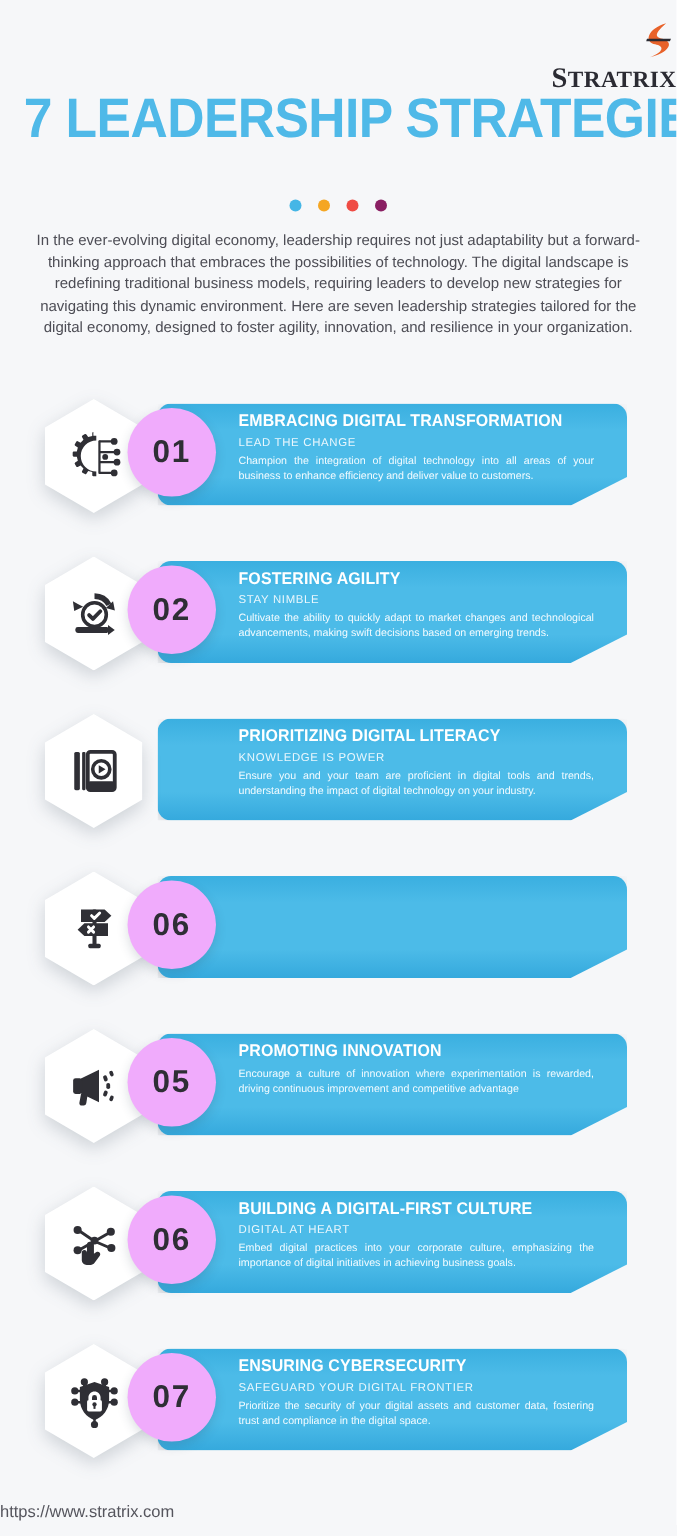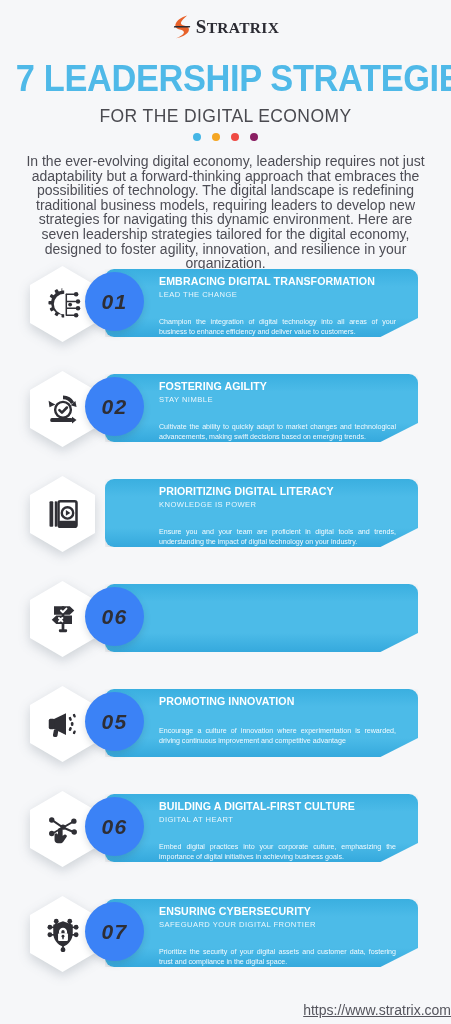--- a/index.html
+++ b/index.html
@@ -14,22 +14,23 @@
     width:451px;
     height:1024px;
     background:#f6f7f9;
     overflow:hidden;
   }
 
   
   .logo-wrap {
     position:absolute;
     top:14px; left:0; width:451px;
-    display:flex; align-items:center; justify-content:center;
+    display:flex; align-items:flex-end; justify-content:center;
     gap:2px;
+    flex-direction:column;
   }
   .logo-mark { width:22px; height:26px; display:block; }
   .logo-text {
     font-family:"Liberation Serif", serif;
     font-weight:bold;
     font-size:15.5px;
     letter-spacing:.3px;
     color:#2b2b33;
   }
   .logo-text .cap { font-size:19px; }
@@ -57,21 +58,21 @@
 
   .dots {
     position:absolute; top:133px; left:0; width:451px;
     display:flex; justify-content:center; gap:11px;
   }
   .dot { width:8px; height:8px; border-radius:50%; display:block; }
 
   .intro {
     position:absolute; top:154px; left:22px; width:407px;
     text-align:center;
-    font-size:14px;
+    font-size:10px;
     line-height:14.6px;
     color:#4d4d55;
   }
 
   
   .cards { position:absolute; top:266px; left:0; width:388px; }
   .card {
     position:relative;
     height:105px;
     width:451px;
@@ -106,21 +107,21 @@
     white-space:nowrap;
   }
   .c-sub {
     margin-top:2px;
     font-size:7.6px;
     letter-spacing:.45px;
     color:#eaf7fd;
     white-space:nowrap;
   }
   .c-body {
-    margin-top:18px;
+    margin-top:3px;
     font-size:7.1px;
     line-height:10.4px;
     color:#f2fbff;
     text-align:justify;
     width:237px;
   }
 
   
   .hexwrap {
     position:absolute;
@@ -135,59 +136,56 @@
     clip-path: polygon(50% 0%, 100% 25%, 100% 75%, 50% 100%, 0% 75%, 0% 25%);
     display:flex; align-items:center; justify-content:center;
   }
   .hex svg { width:36px; height:36px; display:block; }
 
   
   .numcircle {
     position:absolute;
     left:85px; top:6px;
     width:59px; height:59px;
-    background:#3b82f6;
+    background:#f0abfc;
     border-radius:50%;
     display:flex; align-items:center; justify-content:center;
     box-shadow:0 3px 7px rgba(40,60,80,.17);
-    font-style:italic;
   }
   .numcircle span {
     font-family:"Liberation Sans Narrow","Liberation Sans",sans-serif;
     font-weight:bold;
     font-size:21px;
     letter-spacing:1.2px;
     color:#2e2e35;
   }
 
   .footer {
     position:absolute;
     top:1002px; left:0; width:451px;
-    text-align:right;
-    font-size:14px;
+    text-align:left;
+    font-size:11px;
     color:#55555d;
-    text-decoration:underline;
   }
 </style>
 </head>
 <body>
 
 <div id="page">
 
   <div class="logo-wrap">
     <svg class="logo-mark" viewBox="0 0 24 28">
       <path d="M16.5 1.5 C10 3.5 5.5 6.5 4 10.5 C2.8 13.8 5 16 8.5 16.8 C11.5 17.5 13.5 18.6 13 20.4 C12.4 22.6 9 24.6 4.5 26.2 C10.5 25 16 22.4 18 18.8 C19.6 15.9 17.4 13.6 13.8 12.7 C10.8 12 9.2 10.9 9.8 9.2 C10.5 7.1 13.2 4.4 16.5 1.5 Z" fill="#e8622a"></path>
       <path d="M2.5 12.8 L20 12.8 L19.2 14.6 L2 14.6 Z" fill="#2b2b33"></path>
       <path d="M5 8.2 L17.5 8.2 L17 9.6 L4.6 9.6 Z" fill="#2b2b33" opacity="0"></path>
     </svg>
     <div class="logo-text"><span class="cap">S</span><span>TRATRIX</span></div>
   </div>
 
   <div class="main-title">7 LEADERSHIP STRATEGIES</div>
-  <div class="sub-title">FOR THE DIGITAL ECONOMY</div>
 
   <div class="dots">
     <span class="dot" style="background: rgb(69, 182, 230);"></span>
     <span class="dot" style="background: rgb(245, 166, 35);"></span>
     <span class="dot" style="background: rgb(239, 75, 68);"></span>
     <span class="dot" style="background: rgb(138, 31, 99);"></span>
   </div>
 
   <div class="intro">In the ever-evolving digital economy, leadership requires not just adaptability but a forward-thinking approach that embraces the possibilities of technology. The digital landscape is redefining traditional business models, requiring leaders to develop new strategies for navigating this dynamic environment. Here are seven leadership strategies tailored for the digital economy, designed to foster agility, innovation, and resilience in your organization.</div>
 

